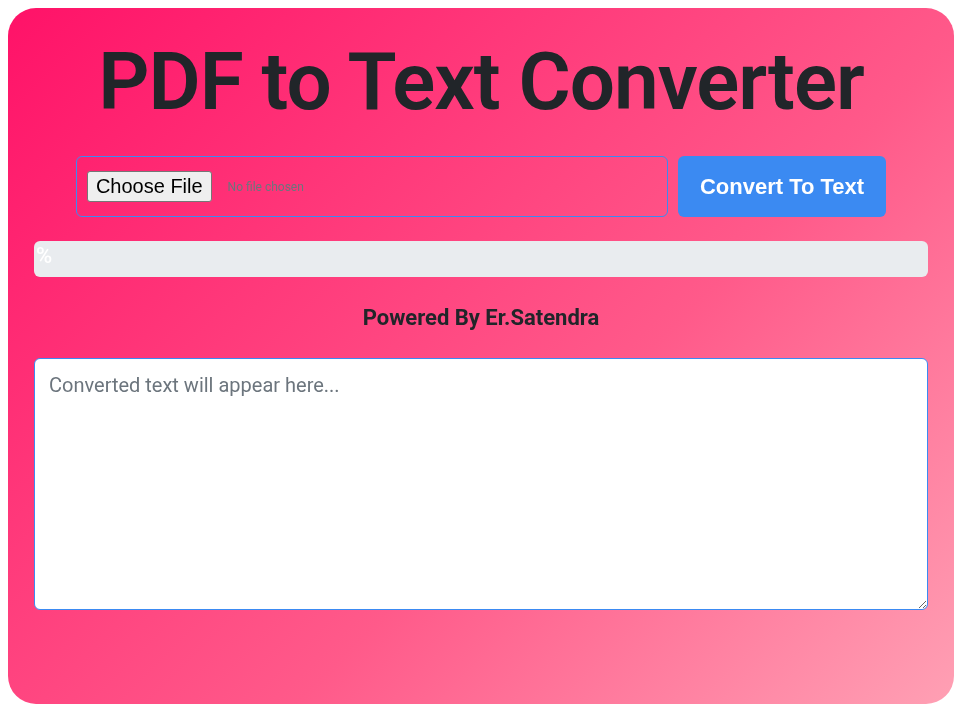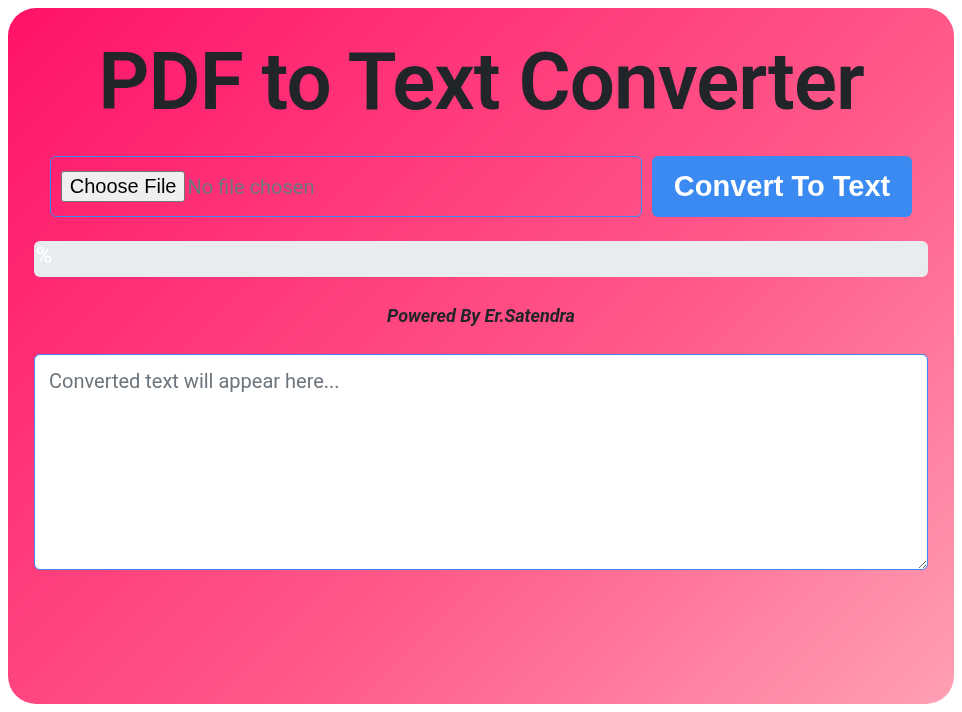--- a/index.html
+++ b/index.html
@@ -57,61 +57,60 @@
       border: 1px solid #767676;
       border-radius: 3px;
       padding: 3px 8px;
       font-size: 20px;
       color: #000;
       cursor: pointer;
       font-family: Arial, sans-serif;
     }
 
     .no-file {
-      font-size: 20px;
+      font-size: 12px;
       color: #6c757d;
-      margin-left: 2px;
+      margin-left: 16px;
       text-align: right;
     }
 
     .convert-btn {
       background: #3b8af2;
       color: #fff;
       border: none;
       border-radius: 6px;
       padding: 0 22px;
-      font-size: 29px;
+      font-size: 22px;
       font-weight: 700;
       cursor: pointer;
     }
 
     .progress-bar {
       width: 100%;
       height: 36px;
       background: #e9ecef;
       border-radius: 6px;
       color: #fff;
       font-size: 22px;
       font-weight: 500;
       text-align: left;
       padding: 2px 0 0 2px;
       margin-bottom: 28px;
     }
 
     .powered {
-      font-size: 18px;
+      font-size: 22px;
       font-weight: 700;
       color: #212529;
       margin-bottom: 28px;
-      font-style: italic;
     }
 
     .output {
       width: 100%;
-      height: 216px;
+      height: 252px;
       border: 1px solid #3b8af2;
       border-radius: 6px;
       padding: 14px 14px;
       font-size: 20px;
       color: #6c757d;
       resize: both;
       font-family: inherit;
       background: #fff;
     }
 

